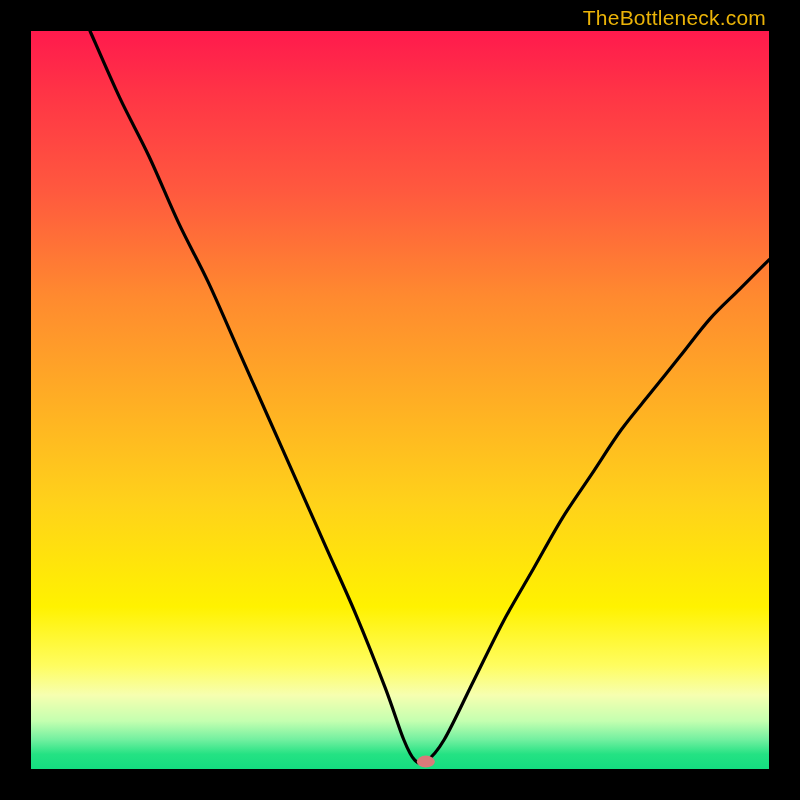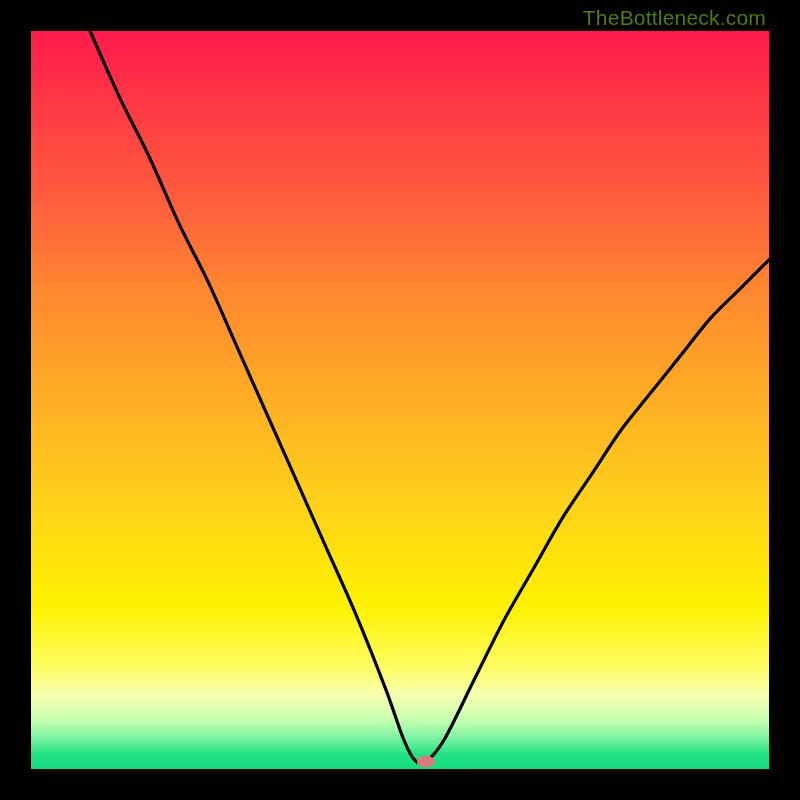--- a/index.html
+++ b/index.html
@@ -38,21 +38,21 @@
       #c4ffb0 93.5%,
       #73f0a0 96%,
       #24e283 98%,
       #14dd80 100%
     );
   }
   .attribution {
     position: absolute;
     top: 6px;
     right: 34px;
-    color: #4d7c0f;
+    color: #eab308;
     font-size: 21px;
     letter-spacing: 0.2px;
   }
   
   svg.curve {
     position: absolute;
     left: 31px;
     top: 31px;
     width: 738px;
     height: 738px;

